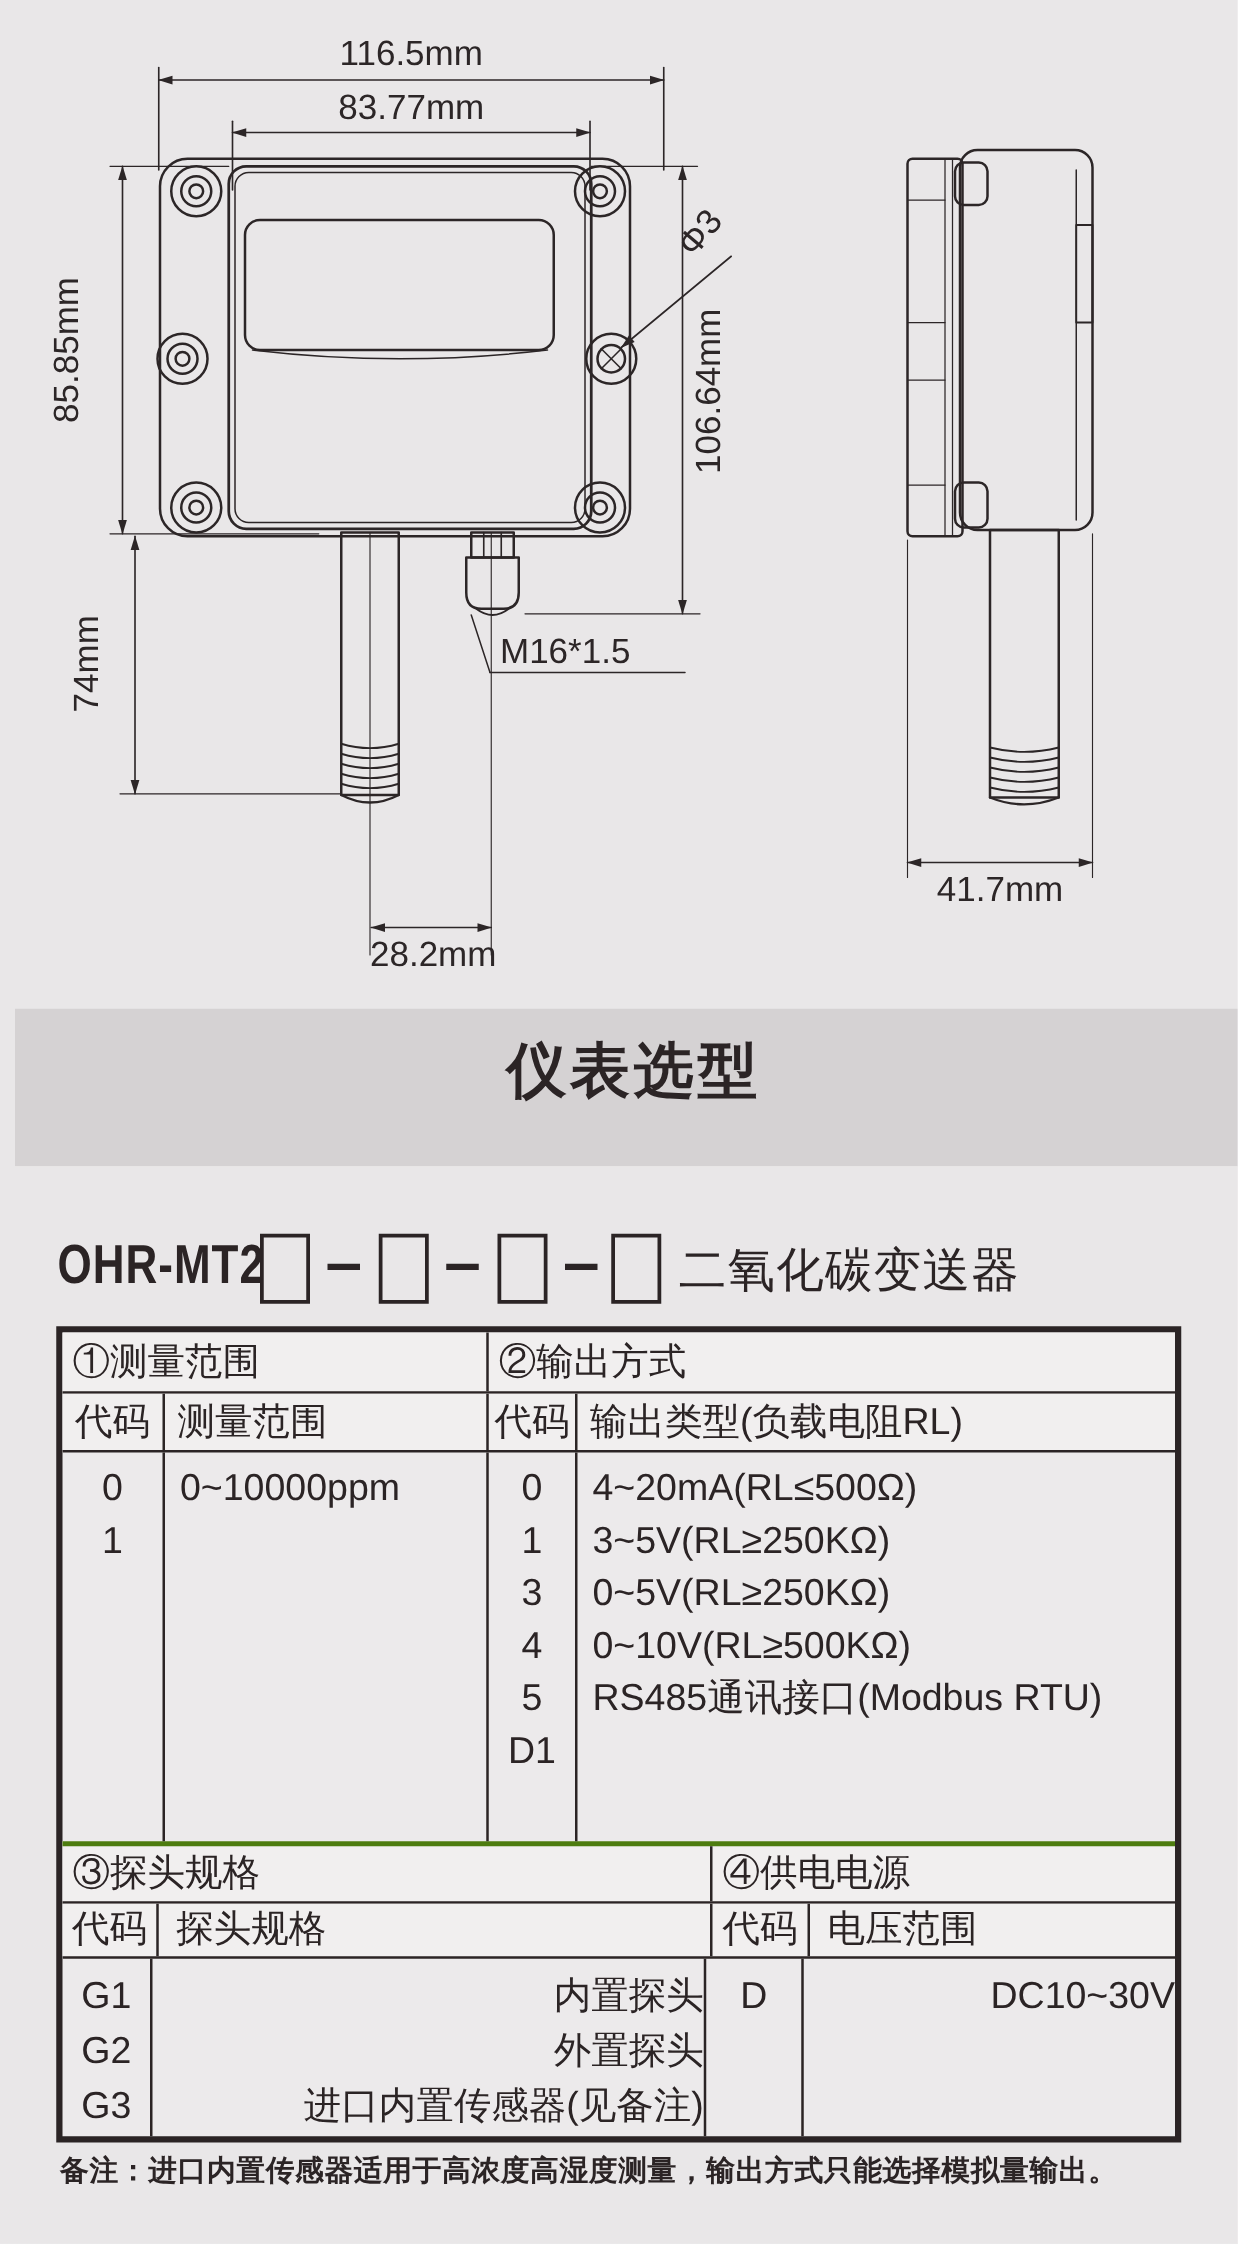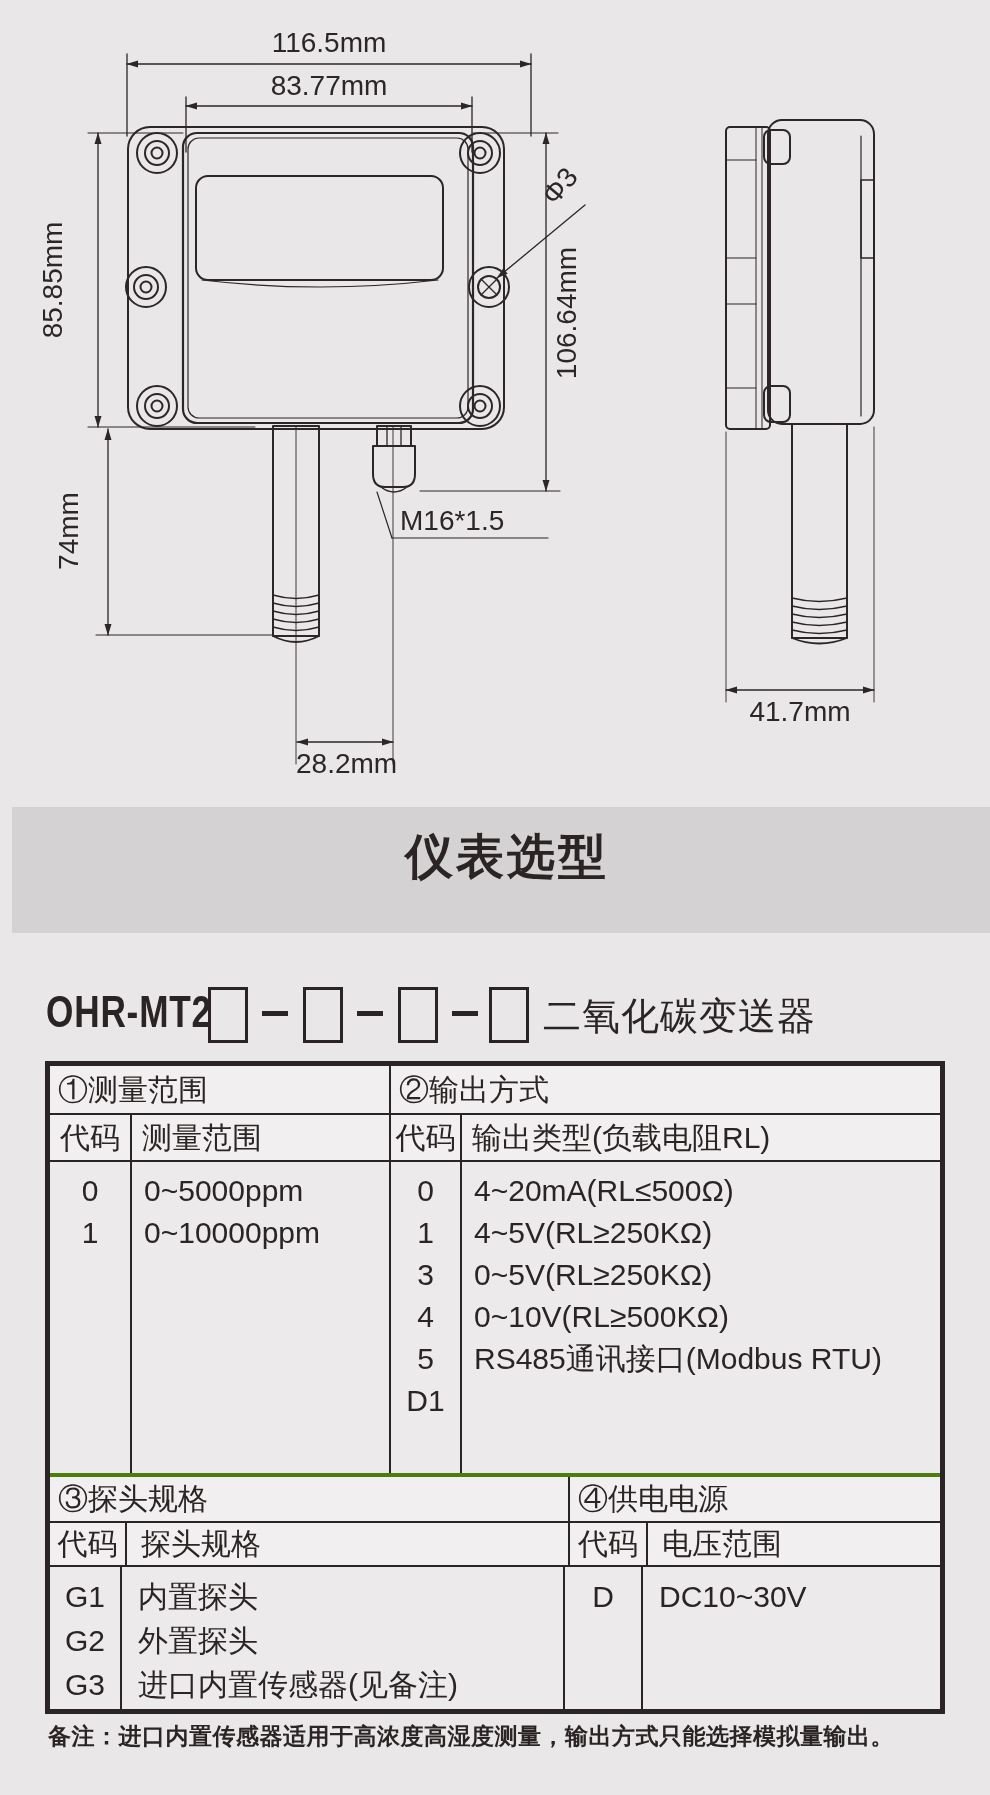--- a/index.html
+++ b/index.html
@@ -38,21 +38,21 @@
   .d-col .d-line.code{text-align:center;}
   .d-col .d-line.lbl{padding-left:12px;}
   .zone1{height:311px;}
   .s-head2{height:50px;border-top:4px solid #4d7c0f;background:#f1efef;}
   .s-head2 .t-cell{font-size:30px;line-height:44px;padding-left:8px;}
   .c-head2{height:44px;background:#f1efef;}
   .c-head2 .t-cell{font-size:30px;line-height:42px;padding-left:14px;}
   .c-head2 .t-cell.code{padding-left:0;text-align:center;}
   .zone2{height:142px;border-bottom:none;}
   .zone2 .d-line{height:44px;line-height:44px;}
-  .zone2 .d-line.lbl{padding-left:16px;}
+  .zone2 .d-line.lbl{padding-left:16px;text-align:right;}
   .note{position:absolute;left:48px;top:788px;font-size:23px;font-weight:700;letter-spacing:.5px;white-space:nowrap;}
 </style>
 </head>
 <body>
 
 <div class="page">
 
   <svg class="drawing" width="990" height="807" viewBox="0 0 990 807" fill="none" stroke="#2c2627" stroke-width="2" stroke-linecap="round" stroke-linejoin="round">
     <defs>
       <marker id="ar" markerWidth="14" markerHeight="10" refX="12.5" refY="5" orient="auto-start-reverse" markerUnits="userSpaceOnUse">
@@ -215,34 +215,33 @@
         <div class="t-cell code" style="width:71px">代码</div>
         <div class="t-cell" style="flex:1">输出类型(负载电阻RL)</div>
       </div>
 
       <div class="t-row d-zone zone1">
         <div class="d-col" style="width:82px">
           <div class="d-line code">0</div>
           <div class="d-line code">1</div>
         </div>
         <div class="d-col" style="width:259px">
-          <div class="d-line lbl">0~5000ppm</div>
           <div class="d-line lbl">0~10000ppm</div>
         </div>
         <div class="d-col" style="width:71px">
           <div class="d-line code">0</div>
           <div class="d-line code">1</div>
           <div class="d-line code">3</div>
           <div class="d-line code">4</div>
           <div class="d-line code">5</div>
           <div class="d-line code">D1</div>
         </div>
         <div class="d-col" style="flex:1">
           <div class="d-line lbl">4~20mA(RL≤500Ω)</div>
-          <div class="d-line lbl">4~5V(RL≥250KΩ)</div>
+          <div class="d-line lbl">3~5V(RL≥250KΩ)</div>
           <div class="d-line lbl">0~5V(RL≥250KΩ)</div>
           <div class="d-line lbl">0~10V(RL≥500KΩ)</div>
           <div class="d-line lbl">RS485通讯接口(Modbus RTU)</div>
         </div>
       </div>
 
       <div class="t-row s-head2">
         <div class="t-cell" style="width:520px">③探头规格</div>
         <div class="t-cell" style="flex:1">④供电电源</div>
       </div>

